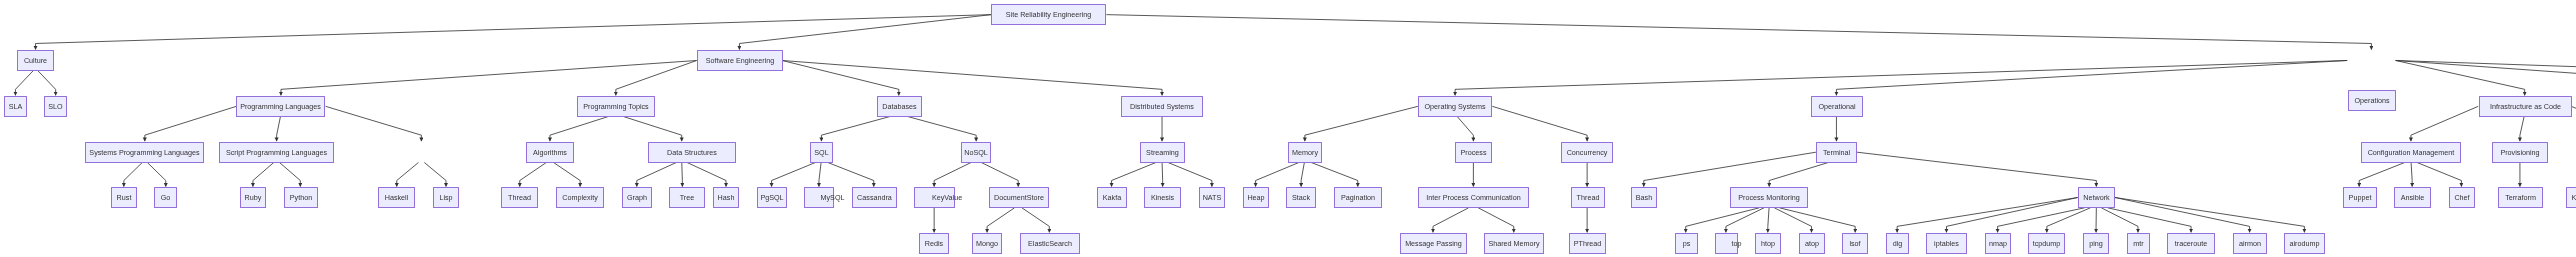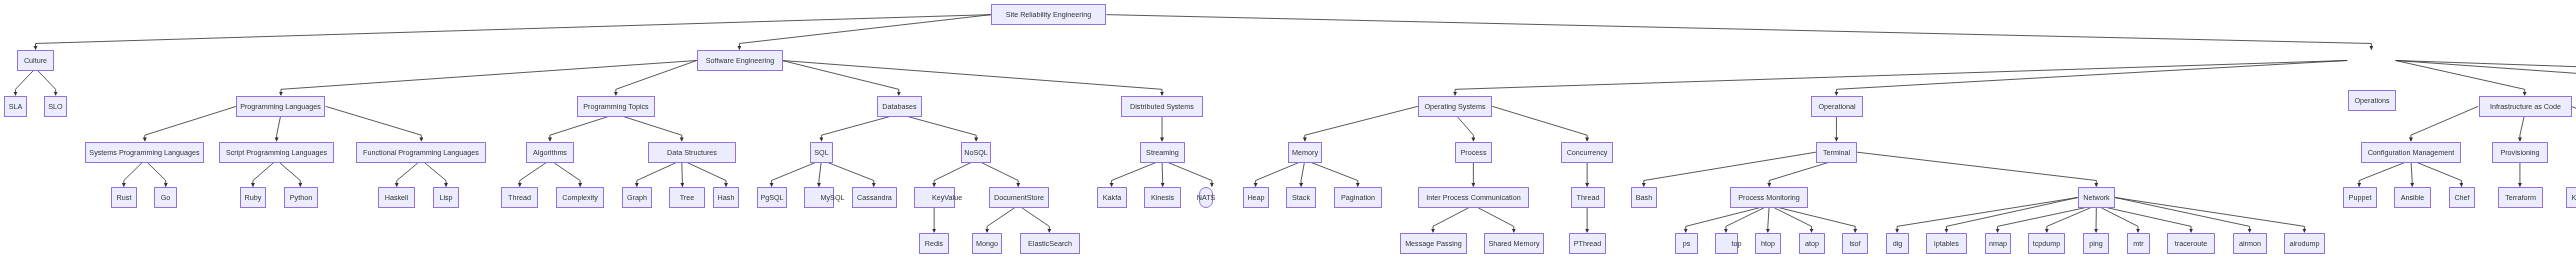--- a/index.html
+++ b/index.html
@@ -143,21 +143,20 @@
     <div class="node" style="left: 4.1px; top: 96px; width: 23px; background: rgb(236, 236, 255); border-color: rgb(147, 112, 219); color: rgb(51, 51, 51);">SLA</div>
     <div class="node" style="left: 44px; top: 96px; width: 23px; background: rgb(236, 236, 255); border-color: rgb(147, 112, 219); color: rgb(51, 51, 51);">SLO</div>
     <div class="node" style="left: 697px; top: 50px; width: 86px; background: rgb(236, 236, 255); border-color: rgb(147, 112, 219); color: rgb(51, 51, 51);">Software Engineering</div>
     <div class="node" style="left: 236px; top: 96px; width: 89px; background: rgb(236, 236, 255); border-color: rgb(147, 112, 219); color: rgb(51, 51, 51);">Programming Languages</div>
     <div class="node" style="left: 85px; top: 142px; width: 119px; background: rgb(236, 236, 255); border-color: rgb(147, 112, 219); color: rgb(51, 51, 51);">Systems Programming Languages</div>
     <div class="node" style="left: 111px; top: 187px; width: 26px; background: rgb(236, 236, 255); border-color: rgb(147, 112, 219); color: rgb(51, 51, 51);">Rust</div>
     <div class="node" style="left: 154px; top: 187px; width: 23px; background: rgb(236, 236, 255); border-color: rgb(147, 112, 219); color: rgb(51, 51, 51);">Go</div>
     <div class="node" style="left: 219px; top: 142px; width: 115px; background: rgb(236, 236, 255); border-color: rgb(147, 112, 219); color: rgb(51, 51, 51);">Script Programming Languages</div>
     <div class="node" style="left: 240px; top: 187px; width: 26px; background: rgb(236, 236, 255); border-color: rgb(147, 112, 219); color: rgb(51, 51, 51);">Ruby</div>
     <div class="node" style="left: 284px; top: 187px; width: 34px; background: rgb(236, 236, 255); border-color: rgb(147, 112, 219); color: rgb(51, 51, 51);">Python</div>
-    <div class="node" style="left: 356px; top: 142px; width: 130px; background: rgb(236, 236, 255); border-color: rgb(147, 112, 219); color: rgb(51, 51, 51);">Functional Programming Languages</div>
     <div class="node" style="left: 378px; top: 187px; width: 37px; background: rgb(236, 236, 255); border-color: rgb(147, 112, 219); color: rgb(51, 51, 51);">Haskell</div>
     <div class="node" style="left: 433px; top: 187px; width: 26px; background: rgb(236, 236, 255); border-color: rgb(147, 112, 219); color: rgb(51, 51, 51);">Lisp</div>
     <div class="node" style="left: 577px; top: 96px; width: 78px; background: rgb(236, 236, 255); border-color: rgb(147, 112, 219); color: rgb(51, 51, 51);">Programming Topics</div>
     <div class="node" style="left: 526px; top: 142px; width: 48px; background: rgb(236, 236, 255); border-color: rgb(147, 112, 219); color: rgb(51, 51, 51);">Algorithms</div>
     <div class="node" style="left: 501px; top: 187px; width: 37px; background: rgb(236, 236, 255); border-color: rgb(147, 112, 219); color: rgb(51, 51, 51);">Thread</div>
     <div class="node" style="left: 556px; top: 187px; width: 48px; background: rgb(236, 236, 255); border-color: rgb(147, 112, 219); color: rgb(51, 51, 51);">Complexity</div>
     <div class="node" style="left: 648px; top: 142px; width: 88px; background: rgb(236, 236, 255); border-color: rgb(147, 112, 219); color: rgb(51, 51, 51);">Data Structures</div>
     <div class="node" style="left: 622px; top: 187px; width: 30px; background: rgb(236, 236, 255); border-color: rgb(147, 112, 219); color: rgb(51, 51, 51);">Graph</div>
     <div class="node" style="left: 669px; top: 187px; width: 36px; background: rgb(236, 236, 255); border-color: rgb(147, 112, 219); color: rgb(51, 51, 51);">Tree</div>
     <div class="node" style="left: 713px; top: 187px; width: 26px; background: rgb(236, 236, 255); border-color: rgb(147, 112, 219); color: rgb(51, 51, 51);">Hash</div>
@@ -169,21 +168,21 @@
     <div class="node" style="left: 961px; top: 142px; width: 30px; background: rgb(236, 236, 255); border-color: rgb(147, 112, 219); color: rgb(51, 51, 51);">NoSQL</div>
     <div class="node" style="left: 914px; top: 187px; width: 41px; background: rgb(236, 236, 255); border-color: rgb(147, 112, 219); color: rgb(51, 51, 51); padding-left: 25px;">KeyValue</div>
     <div class="node" style="left: 919px; top: 233px; width: 30px; background: rgb(236, 236, 255); border-color: rgb(147, 112, 219); color: rgb(51, 51, 51);">Redis</div>
     <div class="node" style="left: 989px; top: 187px; width: 60px; background: rgb(236, 236, 255); border-color: rgb(147, 112, 219); color: rgb(51, 51, 51);">DocumentStore</div>
     <div class="node" style="left: 972px; top: 233px; width: 30px; background: rgb(236, 236, 255); border-color: rgb(147, 112, 219); color: rgb(51, 51, 51);">Mongo</div>
     <div class="node" style="left: 1020px; top: 233px; width: 60px; background: rgb(236, 236, 255); border-color: rgb(147, 112, 219); color: rgb(51, 51, 51);">ElasticSearch</div>
     <div class="node" style="left: 1121px; top: 96px; width: 82px; background: rgb(236, 236, 255); border-color: rgb(147, 112, 219); color: rgb(51, 51, 51);">Distributed Systems</div>
     <div class="node" style="left: 1140px; top: 142px; width: 45px; background: rgb(236, 236, 255); border-color: rgb(147, 112, 219); color: rgb(51, 51, 51);">Streaming</div>
     <div class="node" style="left: 1097px; top: 187px; width: 30px; background: rgb(236, 236, 255); border-color: rgb(147, 112, 219); color: rgb(51, 51, 51);">Kakfa</div>
     <div class="node" style="left: 1144px; top: 187px; width: 37px; background: rgb(236, 236, 255); border-color: rgb(147, 112, 219); color: rgb(51, 51, 51);">Kinesis</div>
-    <div class="node" style="left: 1199px; top: 187px; width: 14px; background: rgb(236, 236, 255); border-color: rgb(147, 112, 219); color: rgb(51, 51, 51); border-radius: 9px;">NATS</div>
+    <div class="node" style="left: 1199px; top: 187px; width: 26px; background: rgb(236, 236, 255); border-color: rgb(147, 112, 219); color: rgb(51, 51, 51);">NATS</div>
     <div class="node" style="left: 2348px; top: 50px; width: 48px; background: rgb(236, 236, 255); border-color: rgb(147, 112, 219); color: rgb(51, 51, 51); margin-top: 40px;">Operations</div>
     <div class="node" style="left: 1418px; top: 96px; width: 74px; background: rgb(236, 236, 255); border-color: rgb(147, 112, 219); color: rgb(51, 51, 51);">Operating Systems</div>
     <div class="node" style="left: 1288px; top: 142px; width: 34px; background: rgb(236, 236, 255); border-color: rgb(147, 112, 219); color: rgb(51, 51, 51);">Memory</div>
     <div class="node" style="left: 1243px; top: 187px; width: 26px; background: rgb(236, 236, 255); border-color: rgb(147, 112, 219); color: rgb(51, 51, 51);">Heap</div>
     <div class="node" style="left: 1286px; top: 187px; width: 30px; background: rgb(236, 236, 255); border-color: rgb(147, 112, 219); color: rgb(51, 51, 51);">Stack</div>
     <div class="node" style="left: 1334px; top: 187px; width: 48px; background: rgb(236, 236, 255); border-color: rgb(147, 112, 219); color: rgb(51, 51, 51);">Pagination</div>
     <div class="node" style="left: 1455px; top: 142px; width: 37px; background: rgb(236, 236, 255); border-color: rgb(147, 112, 219); color: rgb(51, 51, 51);">Process</div>
     <div class="node" style="left: 1418px; top: 187px; width: 111px; background: rgb(236, 236, 255); border-color: rgb(147, 112, 219); color: rgb(51, 51, 51);">Inter Process Communication</div>
     <div class="node" style="left: 1400px; top: 233px; width: 67px; background: rgb(236, 236, 255); border-color: rgb(147, 112, 219); color: rgb(51, 51, 51);">Message Passing</div>
     <div class="node" style="left: 1484px; top: 233px; width: 60px; background: rgb(236, 236, 255); border-color: rgb(147, 112, 219); color: rgb(51, 51, 51);">Shared Memory</div>

